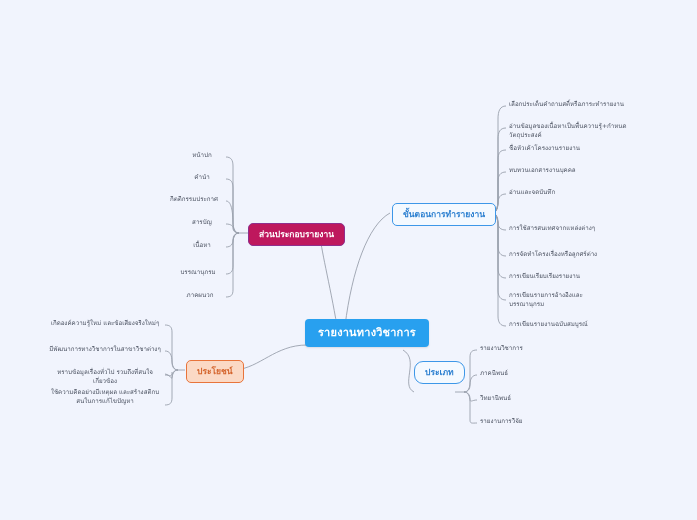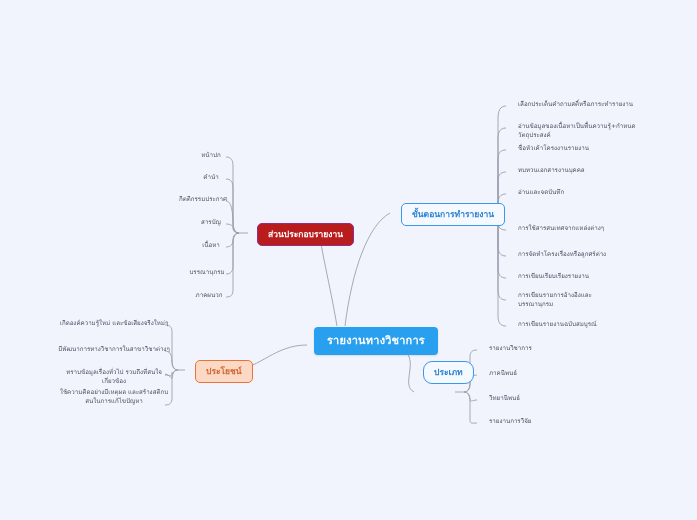--- a/index.html
+++ b/index.html
@@ -27,21 +27,20 @@
     top: 0;
     width: 697px;
     height: 520px;
     pointer-events: none;
   }
   .node {
     position: absolute;
     box-sizing: border-box;
     white-space: nowrap;
     line-height: 1.25;
-    margin-left: 9px;
   }
   
   .root {
     background: #28a0ef;
     color: #ffffff;
     border-radius: 4px;
     padding: 7px 13px;
     font-size: 11px;
     font-weight: bold;
     letter-spacing: 0.2px;
@@ -54,21 +53,21 @@
     font-size: 8.5px;
     font-weight: bold;
     border: 1.3px solid;
   }
   .lvl1.blue {
     background: #f4f9ff;
     border-color: #3d97e8;
     color: #2b7fd0;
   }
   .lvl1.purple {
-    background: #b91c1c;
+    background: #be185d;
     border-color: #8e2f8d;
     color: #ffffff;
   }
   .lvl1.orange {
     background: #fbd9c5;
     border-color: #e8743b;
     color: #d4642c;
     font-family: Liberation Serif, serif;
   }
   
@@ -128,21 +127,21 @@
       <path d="M 178 370 C 174 370 172 374 172 380 L 172 398 C 172 403 170 405 165 405"></path>
 
       <path d="M 455 392 L 464 392"></path>
       <path d="M 464 392 C 468 392 470 388 470 382 L 470 357 C 470 352 472 350 477 350"></path>
       <path d="M 464 392 C 468 392 470 389 470 385 C 470 379 472 375 477 375"></path>
       <path d="M 464 392 C 468 392 470 395 470 399 C 470 403 472 400 477 400"></path>
       <path d="M 464 392 C 468 392 470 396 470 402 L 470 420 C 470 424 472 423 477 423"></path>
     </g>
   </svg>
 
-  <div class="node root" style="left:305px; top:327px;">
+  <div class="node root" style="left:305px; top:319px;">
     <span>รายงานทางวิชาการ</span>
   </div>
 
   <div class="node lvl1 blue" style="left:392px; top:203px;">
     <span>ขั้นตอนการทำรายงาน</span>
   </div>
 
   <div class="node leaf r" style="left:506px; top:98px; width:150px;">เลือกประเด็นคำถามสติ์หรือภาระทำรายงาน</div>
   <div class="node leaf r" style="left:506px; top:120px; width:150px;">อ่านข้อมูลของเนื้อหาเป็นพื้นความรู้+กำหนดวัตถุประสงค์</div>
   <div class="node leaf r" style="left:506px; top:142px; width:150px;">ชื่อหัวเค้าโครงงานรายงาน</div>

